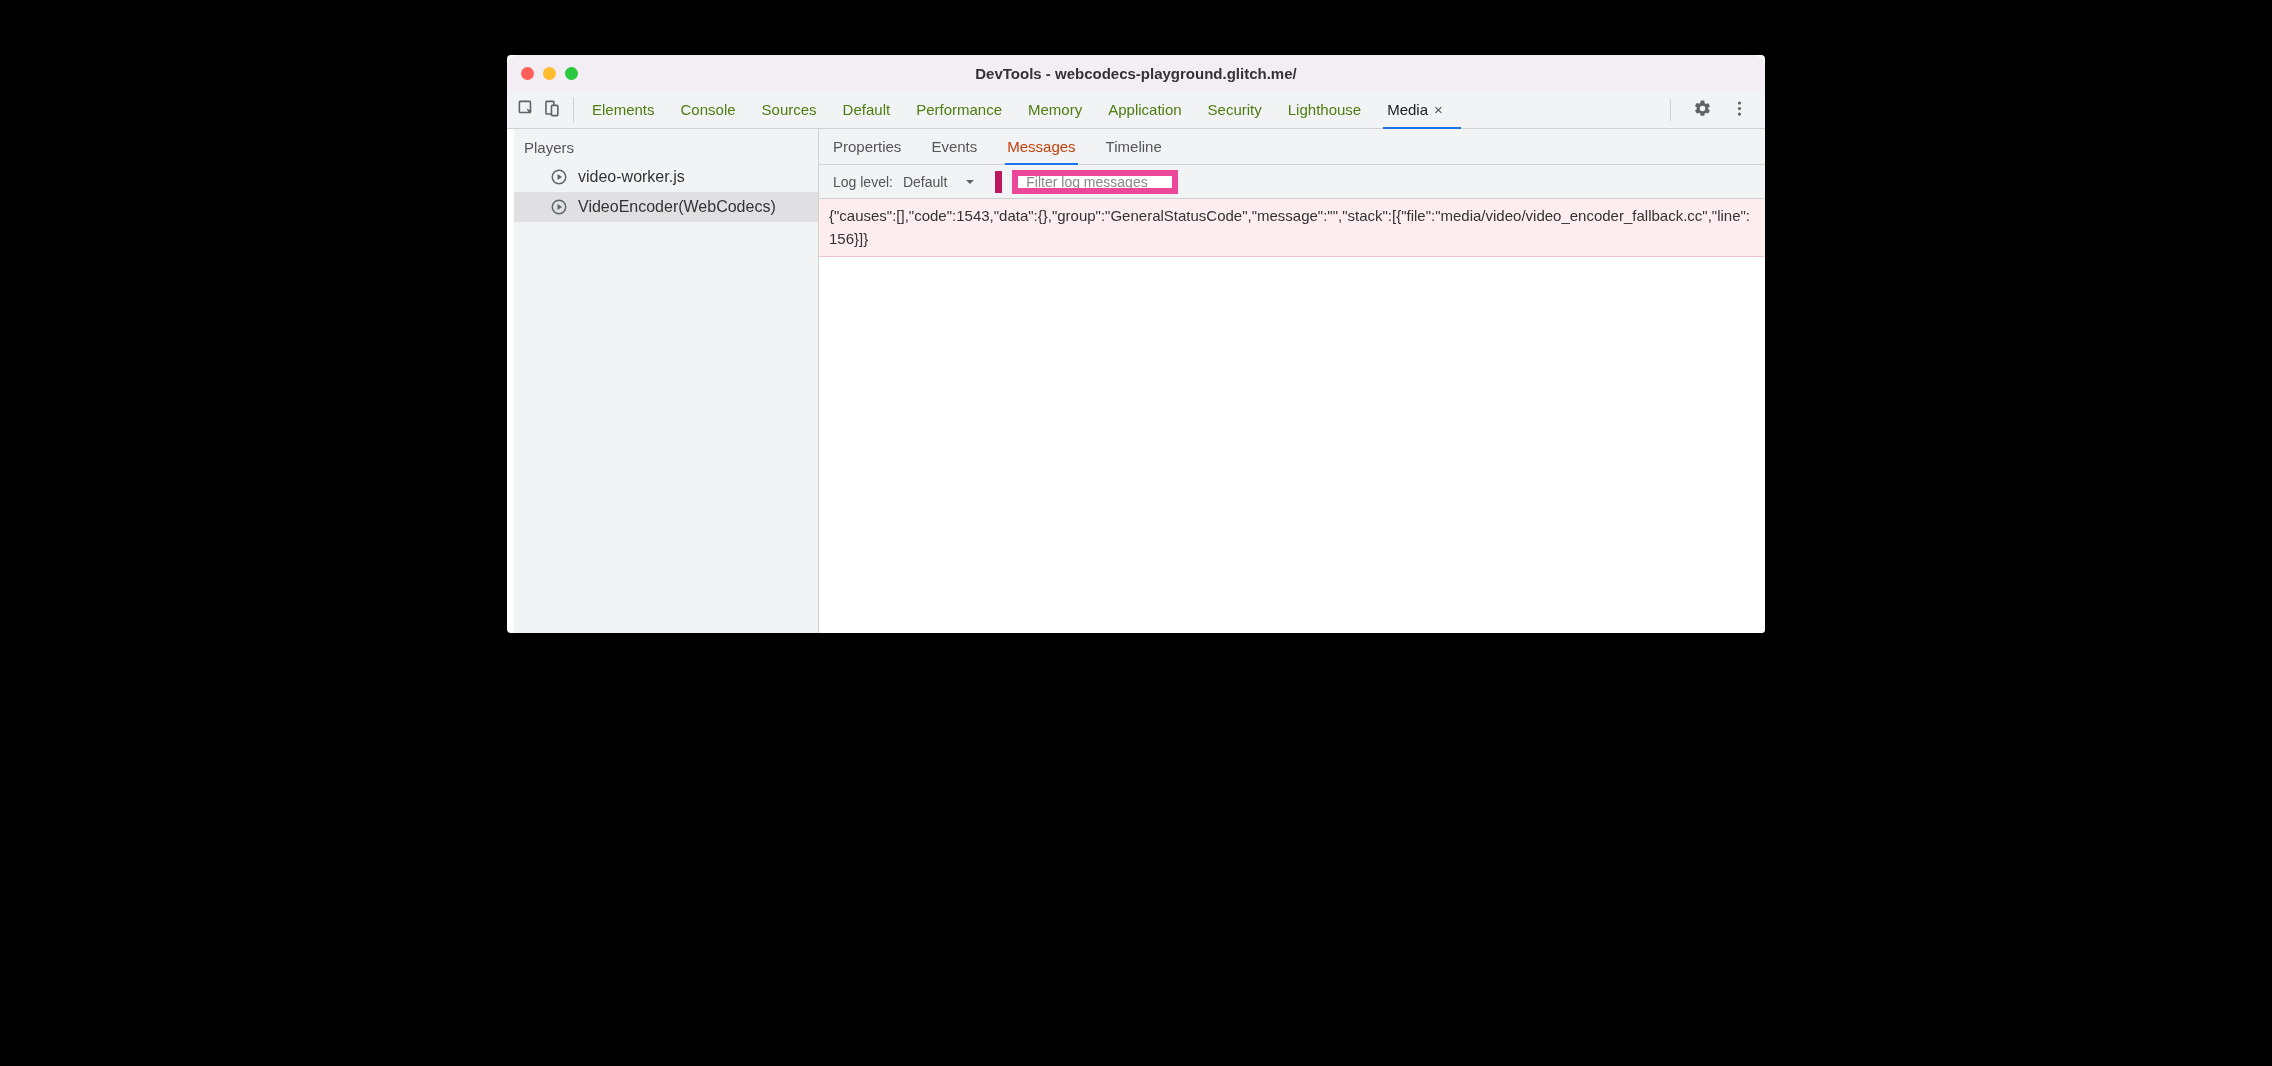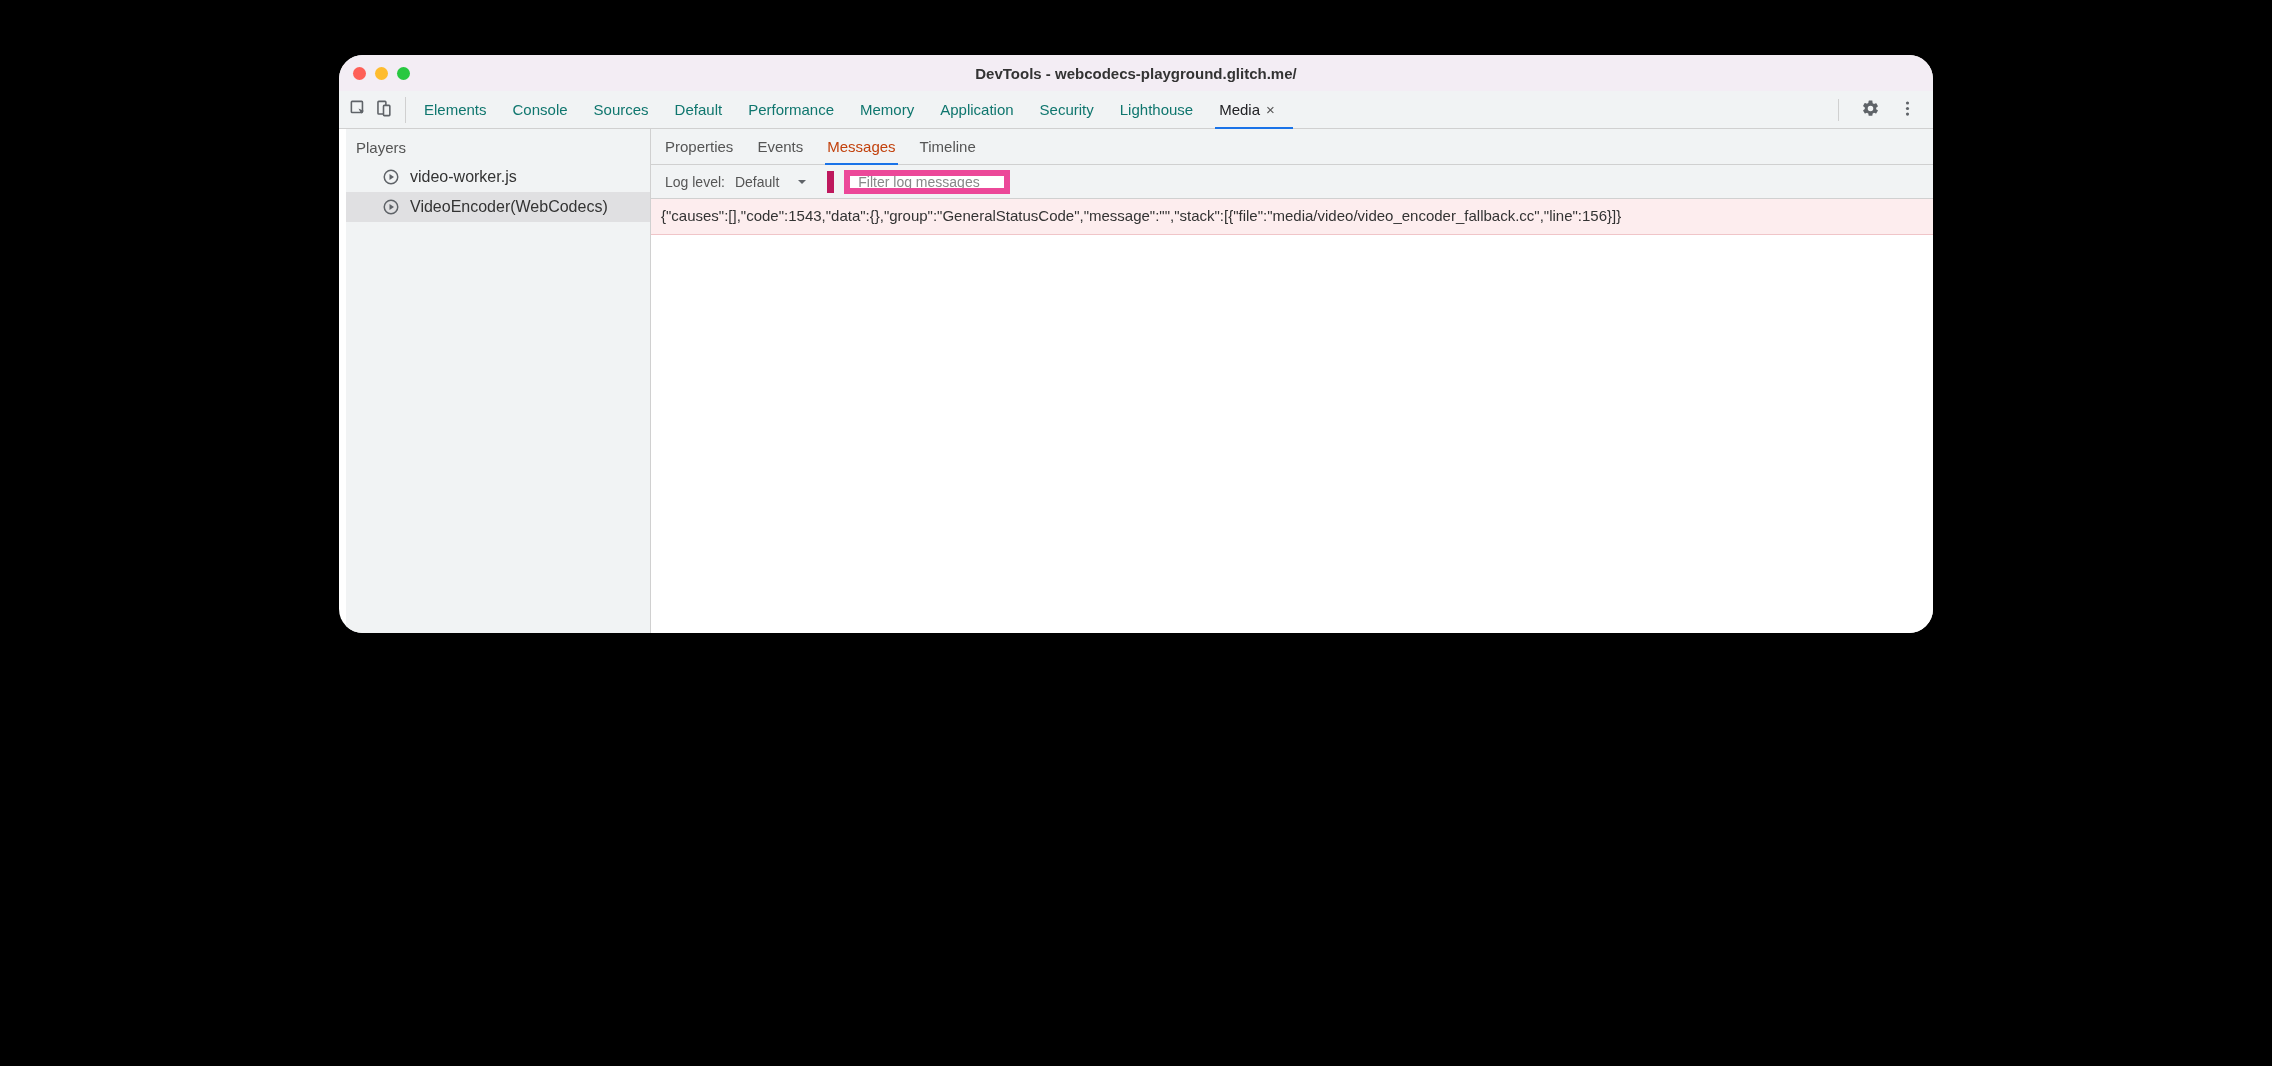--- a/index.html
+++ b/index.html
@@ -9,24 +9,24 @@
     font-size: 14px;
     color: #333;
     width: 2272px;
     height: 1066px;
     display: flex;
     justify-content: center;
     align-items: flex-start;
     padding-top: 55px;
   }
   .window {
-    width: 1594px;
+    width: 1258px;
     height: 578px;
     background: #fff;
-    border-radius: 24px;
+    border-radius: 4px;
     overflow: hidden;
     box-shadow: 0 20px 50px rgba(0,0,0,0.5);
     display: flex;
     flex-direction: column;
   }
   
   .titlebar {
     height: 36px;
     background: #f3edf4;
     display: flex;
@@ -81,21 +81,21 @@
     align-items: stretch;
     height: 100%;
     margin-left: 18px;
     gap: 26px;
   }
   .main-tab {
     display: flex;
     align-items: center;
     height: 100%;
     font-size: 15px;
-    color: #0f766e;
+    color: #4d7c0f;
     cursor: pointer;
     position: relative;
   }
   .main-tab.active {
     color: #1a73e8;
   }
   .main-tab.active::after {
     content: "";
     position: absolute;
     left: -4px; right: -18px;
@@ -158,21 +158,21 @@
     flex-direction: column;
     overflow: hidden;
   }
   .sub-tabs {
     height: 36px;
     background: #f1f3f4;
     border-bottom: 1px solid #d0d0d0;
     display: flex;
     align-items: stretch;
     padding-left: 14px;
-    gap: 24px;
+    gap: 30px;
   }
   .sub-tab {
     display: flex;
     align-items: center;
     font-size: 15px;
     color: #555;
     cursor: pointer;
     position: relative;
   }
   .sub-tab.active {

